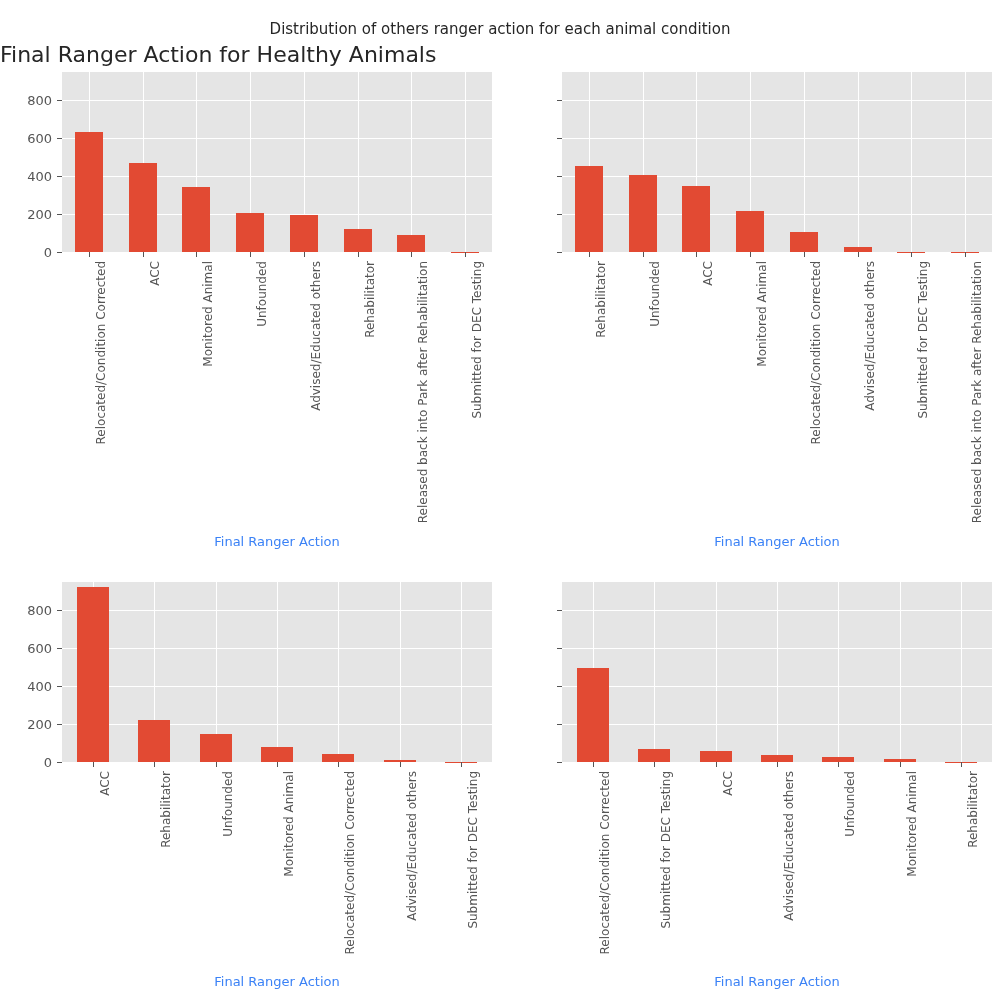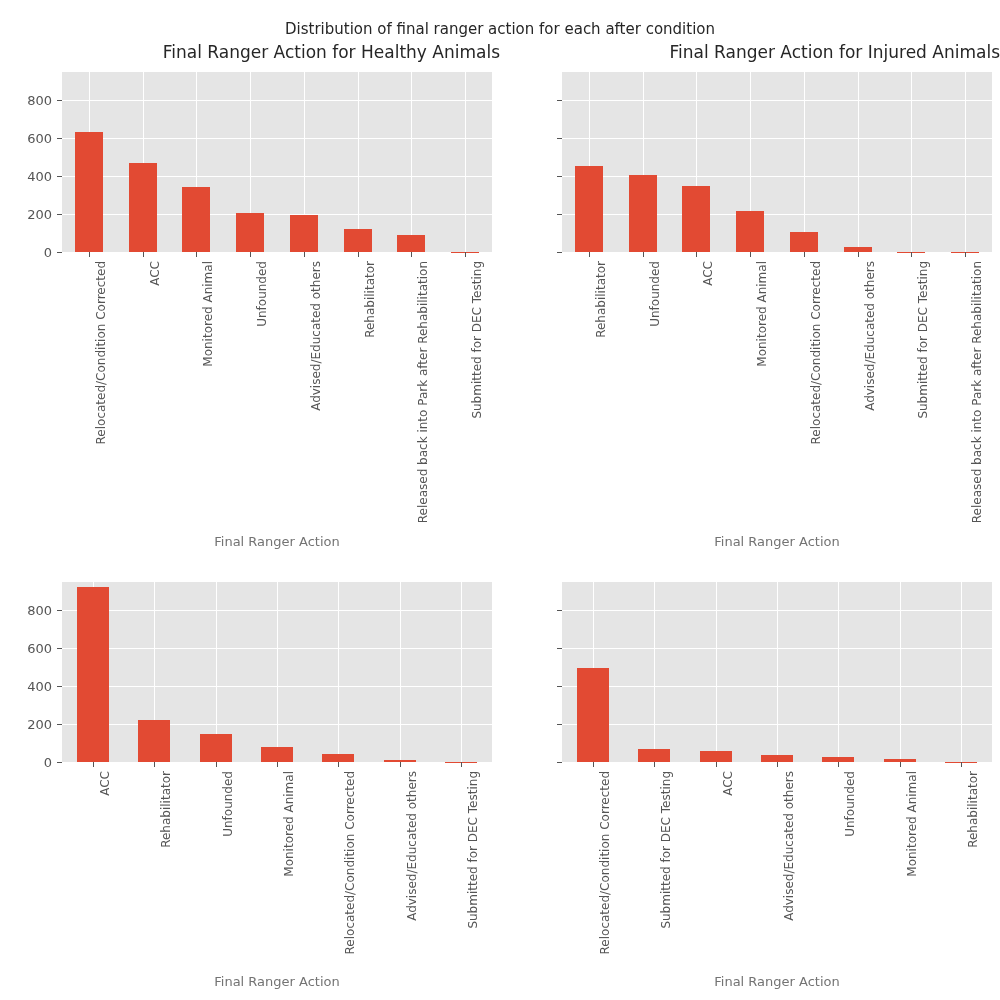--- a/index.html
+++ b/index.html
@@ -29,22 +29,22 @@
     color: #262626;
   }
   .subplot {
     position: absolute;
   }
   .sp-title {
     position: absolute;
     top: 0;
     left: 0;
     width: 100%;
-    text-align: right;
-    font-size: 17px;
+    text-align: left;
+    font-size: 22px;
     color: #262626;
     white-space: nowrap;
   }
   .plot-area {
     position: absolute;
     background: #E5E5E5;
     overflow: visible;
   }
   .gridline-h {
     position: absolute;
@@ -91,30 +91,30 @@
     color: #555555;
     white-space: nowrap;
     transform-origin: left top;
     transform: rotate(-90deg);
     text-align: right;
   }
   .xlabel {
     position: absolute;
     text-align: center;
     font-size: 13px;
-    color: #737373;
+    color: #3b82f6;
     white-space: nowrap;
   }
 </style>
 </head>
 <body>
 
 <div id="figure">
 
-  <div id="suptitle">Distribution of final ranger action for each after condition</div>
+  <div id="suptitle">Distribution of others ranger action for each animal condition</div>
 
   <div class="subplot" id="sp0" style="left: 0px; top: 42px; width: 500px; height: 510px;">
     <div class="sp-title">Final Ranger Action for Healthy Animals</div>
   <div class="plot-area" style="left: 62px; top: 30px; width: 430px; height: 180px;">
         <div class="gridline-h" style="top: 180px;"></div>
         <div class="gridline-h" style="top: 142.105px;"></div>
         <div class="gridline-h" style="top: 104.211px;"></div>
         <div class="gridline-h" style="top: 66.3158px;"></div>
         <div class="gridline-h" style="top: 28.4211px;"></div>
         <div class="gridline-v" style="left: 26.875px;"></div>
@@ -156,21 +156,20 @@
       <div class="xtick-label" style="left: 308.875px; top: 219px; width: 330px; transform: rotate(-90deg) translateX(-330px);">Advised/Educated others</div>
       <div class="xtick-line" style="left: 357.625px; top: 210px;"></div>
       <div class="xtick-label" style="left: 362.625px; top: 219px; width: 330px; transform: rotate(-90deg) translateX(-330px);">Rehabilitator</div>
       <div class="xtick-line" style="left: 411.375px; top: 210px;"></div>
       <div class="xtick-label" style="left: 416.375px; top: 219px; width: 330px; transform: rotate(-90deg) translateX(-330px);">Released back into Park after Rehabilitation</div>
       <div class="xtick-line" style="left: 465.125px; top: 210px;"></div>
       <div class="xtick-label" style="left: 470.125px; top: 219px; width: 330px; transform: rotate(-90deg) translateX(-330px);">Submitted for DEC Testing</div>
       <div class="xlabel" style="left: 62px; width: 430px; top: 492px;">Final Ranger Action</div>
     </div>
   <div class="subplot" id="sp1" style="left: 500px; top: 42px; width: 500px; height: 510px;">
-    <div class="sp-title">Final Ranger Action for Injured Animals</div>
   <div class="plot-area" style="left: 62px; top: 30px; width: 430px; height: 180px;">
         <div class="gridline-h" style="top: 180px;"></div>
         <div class="gridline-h" style="top: 142.105px;"></div>
         <div class="gridline-h" style="top: 104.211px;"></div>
         <div class="gridline-h" style="top: 66.3158px;"></div>
         <div class="gridline-h" style="top: 28.4211px;"></div>
         <div class="gridline-v" style="left: 26.875px;"></div>
         <div class="bar" style="left: 12.9px; width: 27.95px; height: 85.6421px; background: rgb(226, 74, 51);"></div>
         <div class="gridline-v" style="left: 80.625px;"></div>
         <div class="bar" style="left: 66.65px; width: 27.95px; height: 77.3053px; background: rgb(226, 74, 51);"></div>

